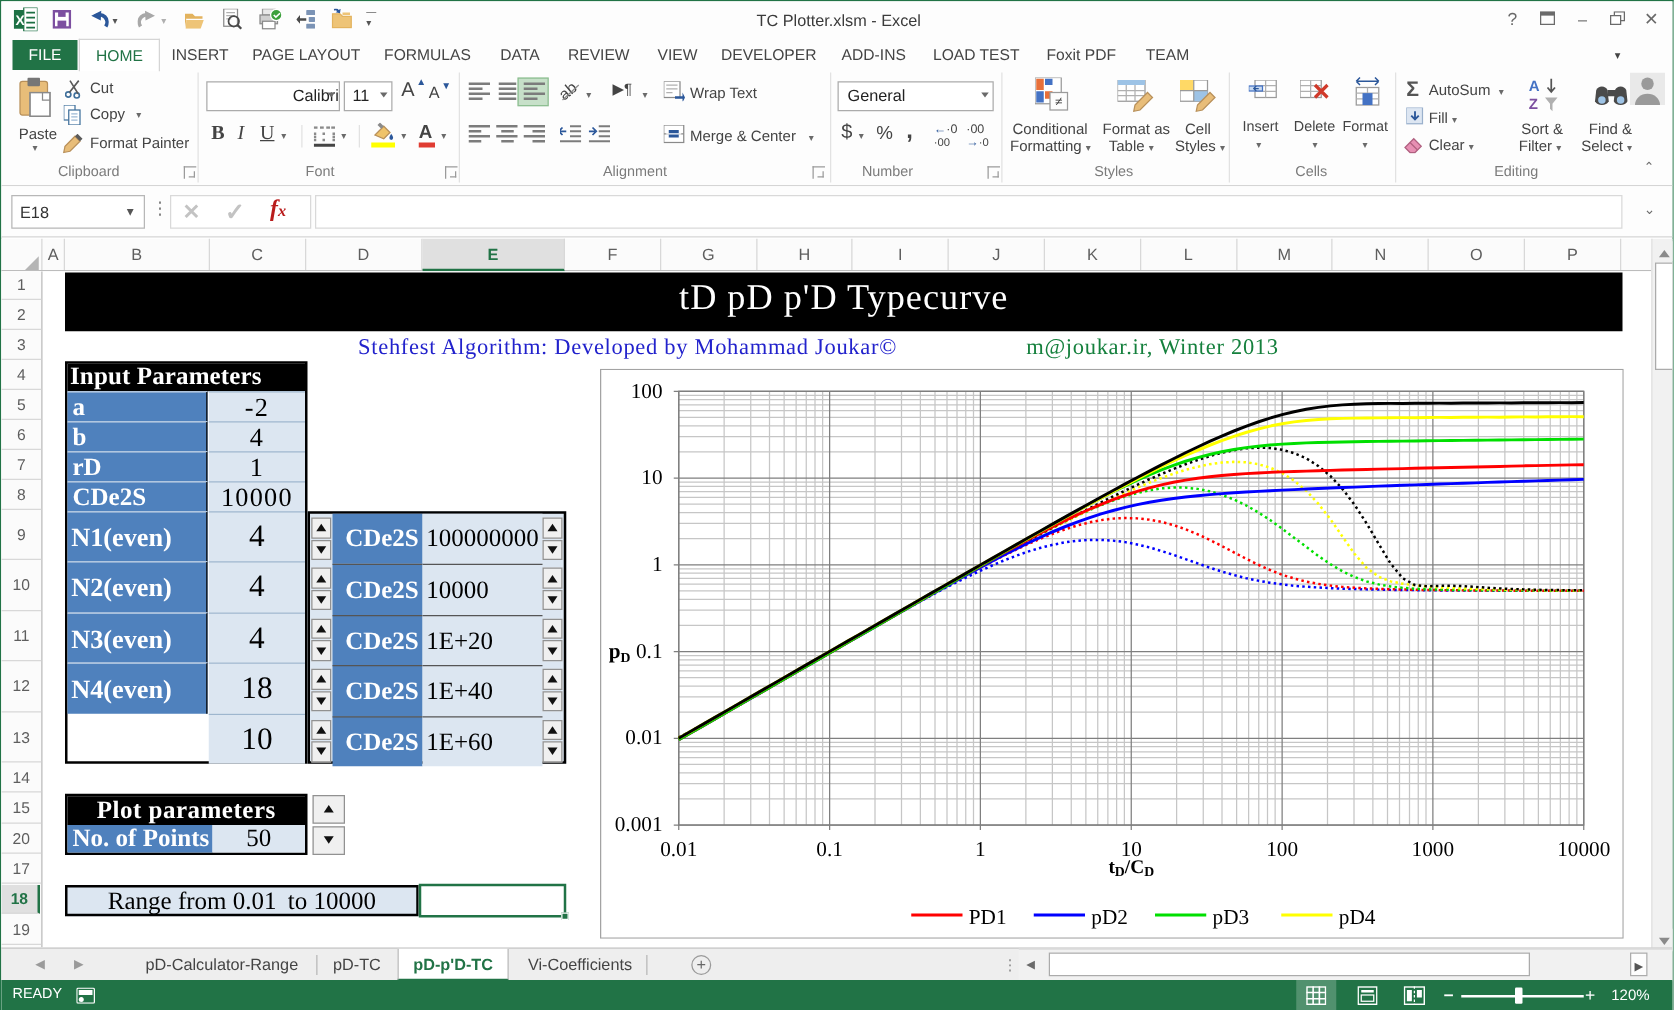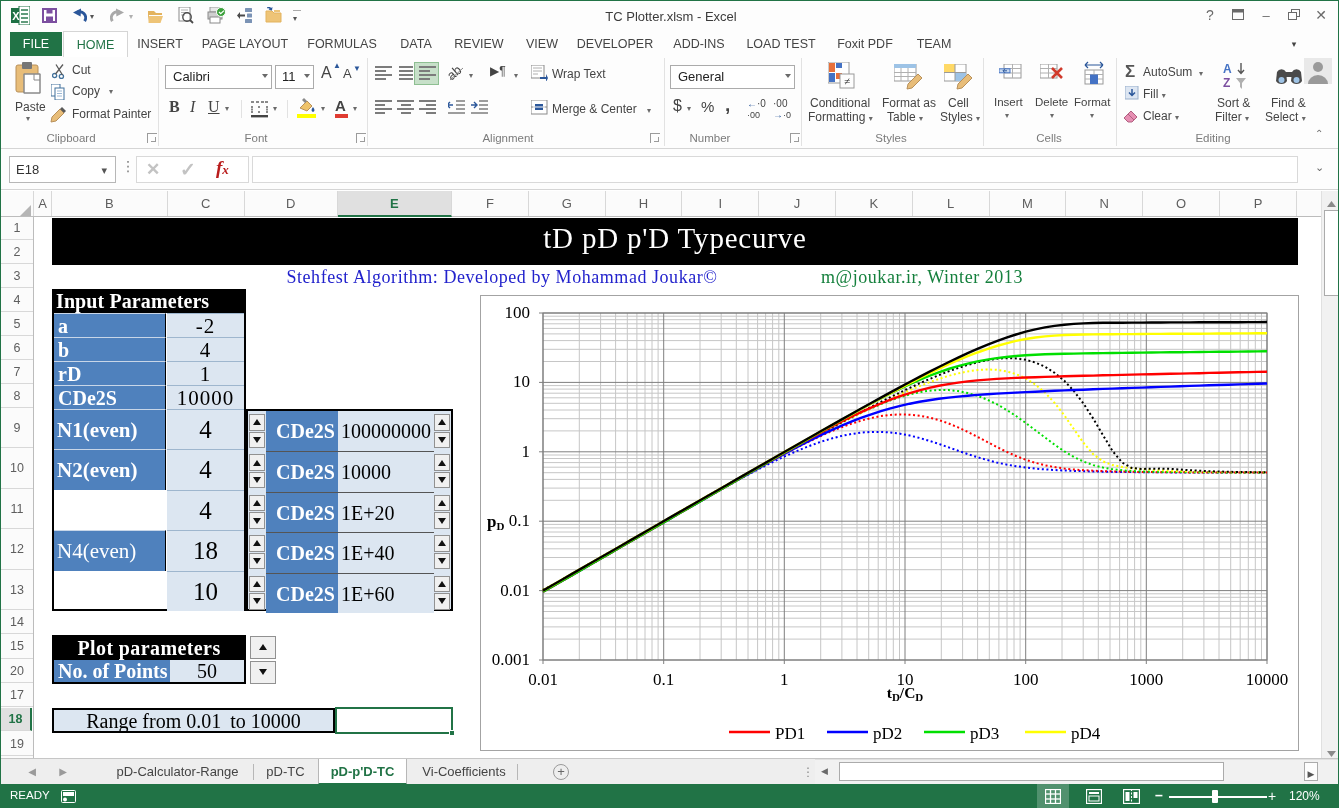--- a/index.html
+++ b/index.html
@@ -185,21 +185,21 @@
     <div class="abs" style="left:108px;top:31px;color:#6a6a6a;font-size:8px;">▾</div>
     <svg class="abs" style="left:49px;top:51px;" width="17" height="16" viewBox="0 0 17 16">
         <path d="M1,15 l5,-1 8,-8 -4,-4 -8,8 z" fill="#e8bd79" stroke="#b8905a"></path>
         <path d="M10,2 l2,-2 4,4 -2,2 z" fill="#5a5a5a"></path>
       </svg>
     <div class="rbtxt" style="left:71px;top:51px;">Format Painter</div>
     <div class="glabel" style="left:20px;width:100px;">Clipboard</div>
     <div class="launch" style="left:146px;"></div>
     <div class="gsep" style="left:157px;"></div>
 
-    <div class="combo" style="left:164px;top:9px;width:107px;height:24px;line-height:22px;padding-left:7px;">Calibri<span class="cmbarr"></span></div>
+    <div class="combo" style="left:164px;top:9px;width:107px;height:24px;line-height:22px;padding-left:24px;text-align:right;">Calibri<span class="cmbarr"></span></div>
     <div class="combo" style="left:274px;top:9px;width:39px;height:24px;line-height:22px;padding-left:6px;">11<span class="cmbarr"></span></div>
     <div class="abs" style="left:320px;top:8px;font-size:16px;color:#444;">A<span style="position:absolute;left:12px;top:-3px;font-size:8px;color:#2b579a;">▲</span></div>
     <div class="abs" style="left:342px;top:10px;font-size:13px;color:#444;">A<span style="position:absolute;left:10px;top:-2px;font-size:8px;color:#2b579a;">▼</span></div>
     <div class="abs serif" style="left:168px;top:42px;font-size:16px;font-weight:bold;color:#444;">B</div>
     <div class="abs serif" style="left:189px;top:42px;font-size:16px;font-style:italic;color:#444;">I</div>
     <div class="abs serif" style="left:207px;top:42px;font-size:16px;text-decoration:underline;color:#444;">U</div>
     <div class="abs" style="left:224px;top:48px;color:#6a6a6a;font-size:8px;">▾</div>
     <div class="abs" style="left:240px;top:44px;width:1px;height:18px;background:#e2e2e2;"></div>
     <svg class="abs" style="left:250px;top:45px;" width="17" height="17" viewBox="0 0 17 17">
         <g fill="#8a8a8a">
@@ -506,22 +506,23 @@
           <div class="blu serif" style="position:absolute;left:0;top:46px;width:112px;height:24px;font-size:20px;font-weight:bold;padding-left:4px;line-height:24px;border-top:1px solid #c8d6e8;border-right:1px solid #000;">b</div>
           <div class="lt serif" style="position:absolute;left:113px;top:46px;width:77px;height:24px;font-size:21px;letter-spacing:1px;text-align:center;line-height:24px;border-top:1px solid #9eb6ce;">4</div>
           <div class="blu serif" style="position:absolute;left:0;top:70px;width:112px;height:24px;font-size:20px;font-weight:bold;padding-left:4px;line-height:24px;border-top:1px solid #c8d6e8;border-right:1px solid #000;">rD</div>
           <div class="lt serif" style="position:absolute;left:113px;top:70px;width:77px;height:24px;font-size:21px;letter-spacing:1px;text-align:center;line-height:24px;border-top:1px solid #9eb6ce;">1</div>
           <div class="blu serif" style="position:absolute;left:0;top:94px;width:112px;height:24px;font-size:20px;font-weight:bold;padding-left:4px;line-height:24px;border-top:1px solid #c8d6e8;border-right:1px solid #000;">CDe2S</div>
           <div class="lt serif" style="position:absolute;left:113px;top:94px;width:77px;height:24px;font-size:21px;letter-spacing:1px;text-align:center;line-height:24px;border-top:1px solid #9eb6ce;">10000</div>
           <div class="blu serif" style="position:absolute;left:0;top:118px;width:112px;height:40.4px;font-size:21px;font-weight:bold;padding-left:3px;line-height:40.4px;border-top:1px solid #c8d6e8;border-right:1px solid #000;">N1(even)</div>
           <div class="lt serif" style="position:absolute;left:113px;top:118px;width:77px;height:40.4px;font-size:25px;text-align:center;line-height:40.4px;border-top:1px solid #9eb6ce;">4</div>
           <div class="blu serif" style="position:absolute;left:0;top:158.4px;width:112px;height:40.4px;font-size:21px;font-weight:bold;padding-left:3px;line-height:40.4px;border-top:1px solid #c8d6e8;border-right:1px solid #000;">N2(even)</div>
           <div class="lt serif" style="position:absolute;left:113px;top:158.4px;width:77px;height:40.4px;font-size:25px;text-align:center;line-height:40.4px;border-top:1px solid #9eb6ce;">4</div>
+          <div class="blu serif" style="position:absolute;left:0;top:198.8px;width:112px;height:40.4px;font-size:21px;font-weight:bold;padding-left:3px;line-height:40.4px;border-top:1px solid #c8d6e8;border-right:1px solid #000;">N3(even)</div>
           <div class="lt serif" style="position:absolute;left:113px;top:198.8px;width:77px;height:40.4px;font-size:25px;text-align:center;line-height:40.4px;border-top:1px solid #9eb6ce;">4</div>
-          <div class="blu serif" style="position:absolute;left:0;top:239.20000000000002px;width:112px;height:40.4px;font-size:21px;font-weight:normal;padding-left:3px;line-height:40.4px;border-top:1px solid #c8d6e8;border-right:1px solid #000;">N4(even)</div>
+          <div class="blu serif" style="position:absolute;left:0;top:239.20000000000002px;width:112px;height:40.4px;font-size:21px;font-weight:bold;padding-left:3px;line-height:40.4px;border-top:1px solid #c8d6e8;border-right:1px solid #000;">N4(even)</div>
           <div class="lt serif" style="position:absolute;left:113px;top:239.20000000000002px;width:77px;height:40.4px;font-size:25px;text-align:center;line-height:40.4px;border-top:1px solid #9eb6ce;">18</div>
           <div class="lt serif" style="position:absolute;left:113px;top:279.6px;width:77px;height:40.4px;font-size:25px;text-align:center;line-height:40.4px;border-top:1px solid #9eb6ce;">10</div>
         </div>
     <div class="abs" style="left:245px;top:192px;width:207px;height:202px;border:2px solid #000;background:#dce6f1;">
           <div class="spin spup" style="left:1px;top:3px;width:16px;height:16.5px;"></div>
           <div class="spin spdn" style="left:1px;top:20.5px;width:16px;height:16.5px;"></div>
           <div class="blu serif" style="position:absolute;left:18px;top:0px;width:72px;height:40.4px;font-size:20px;font-weight:bold;text-align:right;padding-right:3px;line-height:40.4px;">CDe2S</div>
           <div class="lt serif" style="position:absolute;left:90px;top:0px;width:96px;height:40.4px;font-size:20px;padding-left:3px;line-height:40.4px;">100000000</div>
           <div class="spin spup" style="left:186px;top:3px;width:16px;height:16.5px;"></div>
           <div class="spin spdn" style="left:186px;top:20.5px;width:16px;height:16.5px;"></div>

